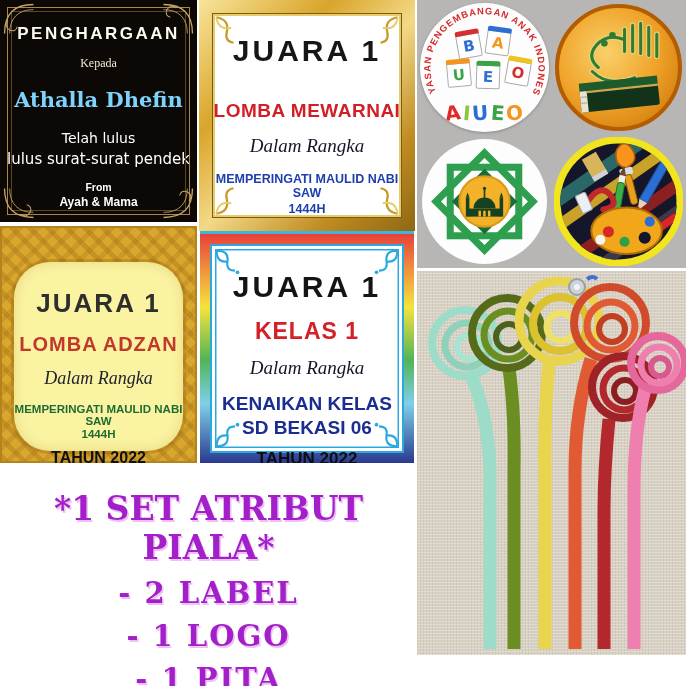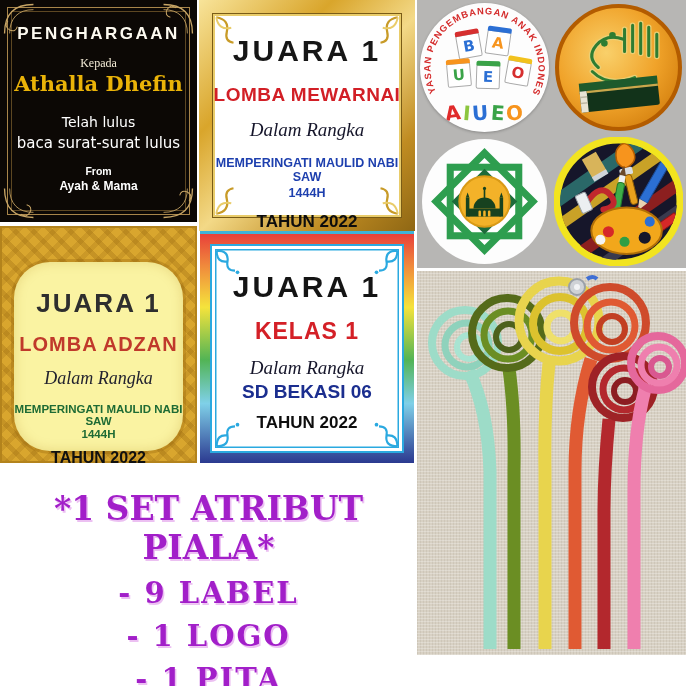--- a/index.html
+++ b/index.html
@@ -13,40 +13,40 @@
   .plaque-line { position:absolute; inset:7px; border:1px solid #a8854a; pointer-events:none; }
   .plaque-line2 { position:absolute; inset:11px; border:1px solid #5d4722; pointer-events:none; }
   .pc { position:absolute; width:34px; height:34px; }
   .pc.tl { left:2px; top:2px; }
   .pc.tr { right:2px; top:2px; transform:rotate(90deg); }
   .pc.br { right:2px; bottom:2px; transform:rotate(180deg); }
   .pc.bl { left:2px; bottom:2px; transform:rotate(270deg); }
   .plaque-title { margin-top:24px; font-size:17px; font-weight:bold; letter-spacing:2.5px; color:#fdfaf0; }
   .plaque-kepada { margin-top:12px; font-family:"Liberation Serif", serif; 
                    font-size:12px; color:#f4ecd7; }
-  .plaque-name { font-family:"DejaVu Serif", serif; font-weight:bold;
-                 font-size:21px; color:#eab308; }
+  .plaque-name { margin-top:16px; font-family:"DejaVu Serif", serif; font-weight:bold;
+                 font-size:21px; color:#7dd3fc; }
   .plaque-d1 { margin-top:18px; font-size:14px; color:#ffffff; font-family:"DejaVu Sans", sans-serif; }
   .plaque-d2 { margin-top:4px; font-size:15px; color:#ffffff; font-family:"DejaVu Sans", sans-serif; }
   .plaque-from { margin-top:13px; font-size:10.5px; font-weight:bold; color:#fff; }
   .plaque-fromname { margin-top:2px; font-size:12px; font-weight:bold; color:#fff; }
 
   
   .goldframe { position:absolute; left:199px; top:0; width:216px; height:231px;
                background:linear-gradient(135deg,#f8e49a 0%,#d9a52b 30%,#f3d987 52%,#c08c22 78%,#8f6714 100%);
                padding:13px; }
   .goldframe-inner { position:relative; width:100%; height:100%; background:#fff;
                      border:1px solid #7a5c17; box-shadow:inset 0 0 0 2px #e9cc6a; text-align:center; }
   .gc { position:absolute; width:30px; height:30px; }
   .gc.tl { left:1px; top:1px; }
   .gc.tr { right:1px; top:1px; transform:scaleX(-1); }
   .gc.br { right:1px; bottom:1px; transform:scale(-1,-1); }
   .gc.bl { left:1px; bottom:1px; transform:scaleY(-1); }
   .gl-title { margin-top:20px; font-size:30px; font-weight:bold; letter-spacing:3px; color:#161616; }
-  .gl-event { margin-top:16px; font-size:19px; font-weight:bold; color:#d21f26; letter-spacing:.5px; }
+  .gl-event { margin-top:32px; font-size:19px; font-weight:bold; color:#d21f26; letter-spacing:.5px; }
   .gl-sub { margin-top:13px; font-family:"Liberation Serif", serif; font-style:italic;
             font-size:19px; color:#15152a; }
   .gl-occ1 { margin-top:15px; font-size:12.5px; font-weight:bold; color:#1d3fae; }
   .gl-occ2 { margin-top:2px; font-size:12.5px; font-weight:bold; color:#1d3fae; }
   .gl-year { margin-top:12px; font-size:17px; font-weight:bold; color:#0d0d0d; }
 
   
   .logos { position:absolute; left:417px; top:0; width:269px; height:268px; background:#b7b6b4;
            display:grid; grid-template-columns:1fr 1fr; grid-template-rows:1fr 1fr; place-items:center; }
   .logo-cell { width:129px; height:129px; position:relative; }
@@ -155,21 +155,21 @@
       </svg>
     <svg class="pc bl" viewBox="0 0 40 40">
         <path d="M3 37 C3 14 14 3 37 3" fill="none" stroke="#c7a566" stroke-width="1.6"></path>
         <path d="M9 37 C9 19 19 9 37 9" fill="none" stroke="#c7a566" stroke-width="1"></path>
         <path d="M7 22 q-5 7 2 11 q7 3 9 -4" fill="none" stroke="#c7a566" stroke-width="1.2"></path>
       </svg>
     <div class="plaque-title">PENGHARGAAN</div>
     <div class="plaque-kepada">Kepada</div>
     <div class="plaque-name">Athalla Dhefin</div>
     <div class="plaque-d1">Telah lulus</div>
-    <div class="plaque-d2">baca surat-surat lulus</div>
+    <div class="plaque-d2">lulus surat-surat pendek</div>
     <div class="plaque-from">From</div>
     <div class="plaque-fromname">Ayah &amp; Mama</div>
   </section>
 
   <section class="goldframe">
     <div class="goldframe-inner">
       <svg class="gc tl" viewBox="0 0 40 40">
           <path d="M3 3 q18 3 14 20 q-3 12 9 14" fill="none" stroke="#c89b28" stroke-width="3"></path>
           <path d="M3 3 q3 18 20 14" fill="none" stroke="#e9cc6a" stroke-width="2.5"></path>
         </svg>
@@ -359,20 +359,21 @@
           <path d="M2 2 q15 0 13 13 q-2 11 9 11 M2 2 q0 15 13 13" fill="none" stroke="#2aa9e0" stroke-width="2.6"></path>
           <circle cx="27" cy="28" r="2.2" fill="#2aa9e0"></circle>
         </svg>
       <svg class="rc bl" viewBox="0 0 36 36">
           <path d="M2 2 q15 0 13 13 q-2 11 9 11 M2 2 q0 15 13 13" fill="none" stroke="#2aa9e0" stroke-width="2.6"></path>
           <circle cx="27" cy="28" r="2.2" fill="#2aa9e0"></circle>
         </svg>
       <div class="rl-title">JUARA 1</div>
       <div class="rl-event">KELAS 1</div>
       <div class="rl-sub">Dalam Rangka</div>
+      <div class="rl-occ1">KENAIKAN KELAS</div>
       <div class="rl-occ2">SD BEKASI 06</div>
       <div class="rl-year">TAHUN 2022</div>
     </div>
   </section>
 
   <section class="ribbons">
     <svg width="269" height="384" viewBox="0 0 269 384">
 
       <g>
         <path d="M52 100 Q 71 140 73 200 L 73 378" stroke="#9ddcc8" stroke-width="13" fill="none"></path>
@@ -418,19 +419,19 @@
       <g>
         <circle cx="160" cy="16" r="8" fill="#cfd2d6" stroke="#9aa0a8" stroke-width="2"></circle>
         <circle cx="160" cy="16" r="3" fill="#f2f3f5"></circle>
         <path d="M170 8 q6 -4 10 0" stroke="#3f6fd4" stroke-width="4" fill="none"></path>
       </g>
     </svg>
   </section>
 
   <section class="promo">
     <div class="promo-title">*1 SET ATRIBUT PIALA*</div>
-    <div class="promo-item">- 9 LABEL</div>
+    <div class="promo-item">- 2 LABEL</div>
     <div class="promo-item">- 1 LOGO</div>
     <div class="promo-item">- 1 PITA</div>
 
   </section>
 
 </div>
 
 </body></html>

